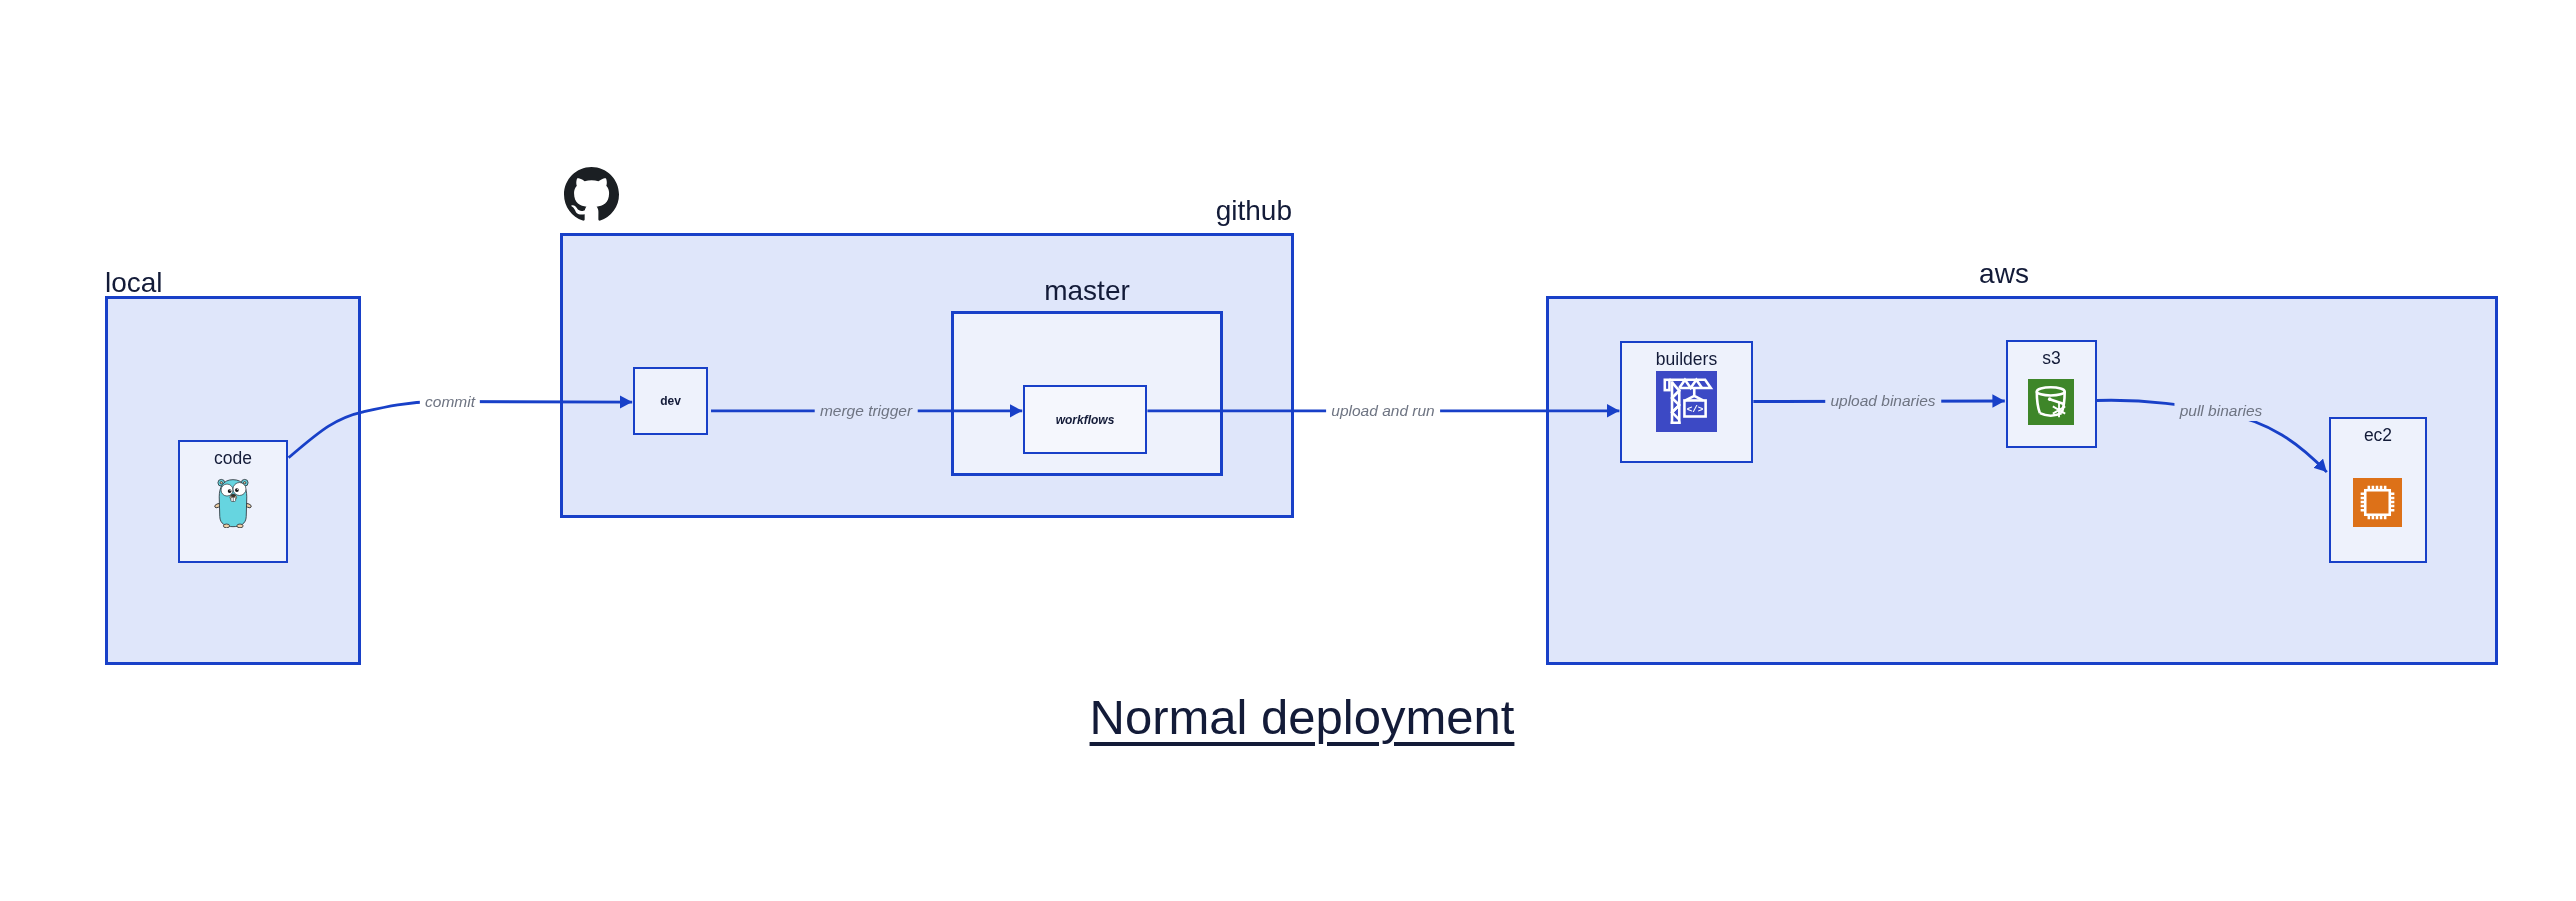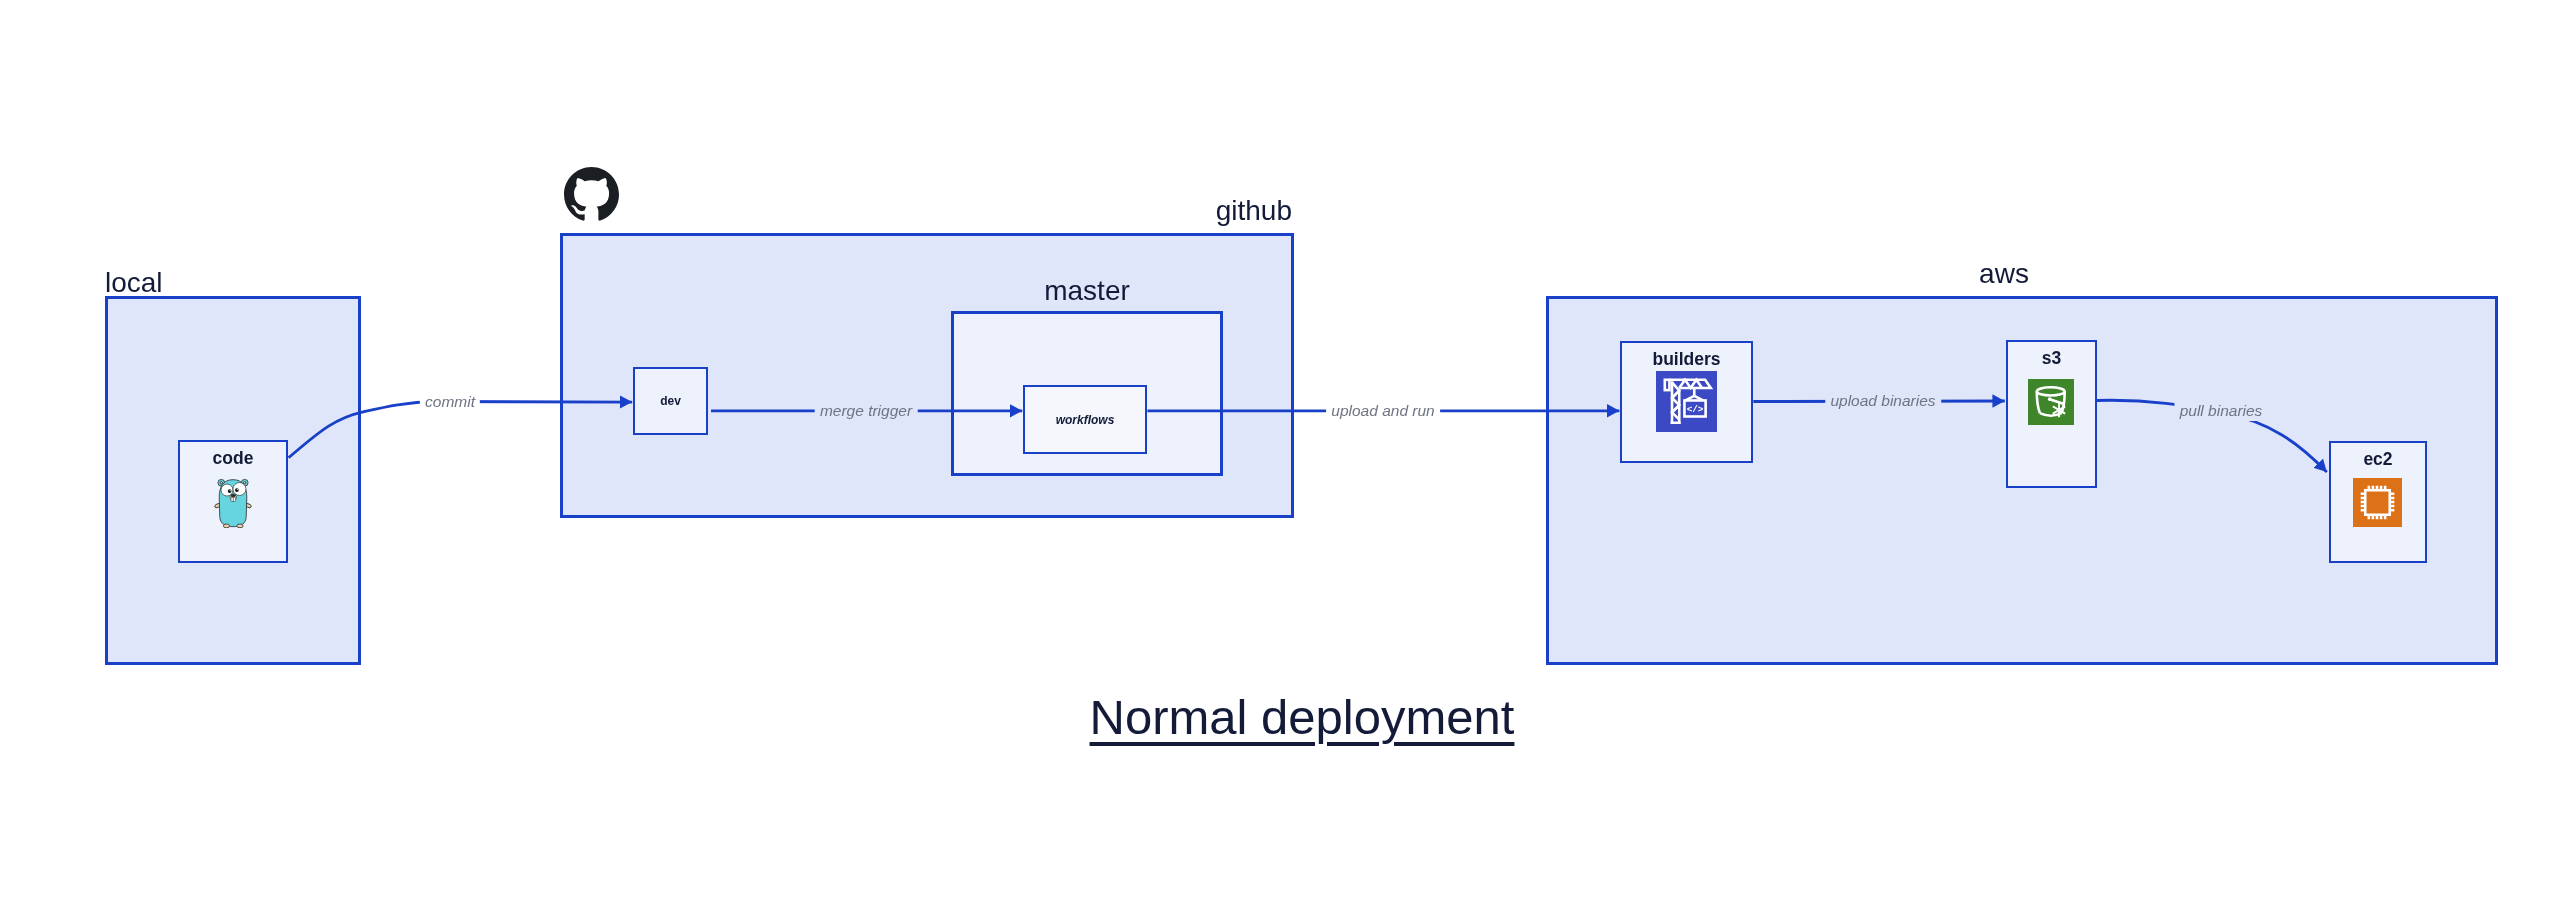--- a/index.html
+++ b/index.html
@@ -5,21 +5,21 @@
   html,body{margin:0;padding:0;background:#ffffff;}
   #canvas{position:relative;width:2604px;height:902px;background:#ffffff;overflow:hidden;
           font-family:"Liberation Sans", sans-serif;}
 
   .container{position:absolute;box-sizing:border-box;
              background:var(--container_fill);border:3.1px solid var(--accent);}
   .node{position:absolute;box-sizing:border-box;
         background:var(--node_fill);border:2.6px solid var(--accent);}
   .node.inner{background:var(--inner_fill);font-style:italic;}
   .node-label-top{position:absolute;top:6.2px;left:0;width:100%;text-align:center;
-                  font-weight:bold;font-size:17.5px;color:var(--label_dark);}
+                  font-weight:normal;font-size:17.5px;color:var(--label_dark);}
   .node-label-center{position:absolute;inset:0;display:flex;align-items:center;justify-content:center;
                      font-weight:bold;font-size:12px;color:var(--label_dark);}
   .container-label{position:absolute;font-size:28px;color:var(--label_dark);line-height:28px;}
   .edge-label{position:absolute;transform:translate(-50%,-50%);white-space:nowrap;
               font-style:italic;font-size:15.5px;color:var(--edge_label_color);
               padding:1px 5.2px;z-index:4;}
   .edge-label.on-white{background:#ffffff;}
   .edge-label.on-lav{background:var(--container_fill);}
   #edges{position:absolute;left:0;top:0;z-index:2;}
   #edges path{stroke:var(--accent);stroke-width:5.5px;fill:none;}
@@ -78,25 +78,25 @@
   </div>
 
   <div class="node inner z3" style="left:1023px;top:385px;width:124px;height:69px">
     <div class="node-label-center">workflows</div>
   </div>
 
   <div class="node z3" style="left:1620px;top:341px;width:133px;height:122px">
     <div class="node-label-top">builders</div>
   </div>
 
-  <div class="node z3" style="left:2006px;top:340px;width:91px;height:148px">
+  <div class="node z3" style="left:2006px;top:340px;width:91px;height:108px">
     <div class="node-label-top">s3</div>
   </div>
 
-  <div class="node z3" style="left:2329px;top:441px;width:98px;height:122px">
+  <div class="node z3" style="left:2329px;top:417px;width:98px;height:146px">
     <div class="node-label-top">ec2</div>
   </div>
 
   <svg class="icon-tile" style="left:213px;top:476px" width="40" height="52" viewBox="0 0 77 100">
     <g stroke="#2b3036" stroke-width="1.6">
       <circle cx="16" cy="13" r="6.5" style="fill:var(--gopher_teal)"></circle>
       <circle cx="61" cy="13" r="6.5" style="fill:var(--gopher_teal)"></circle>
       <circle cx="16" cy="13" r="2.3" style="fill:var(--gopher_accent)"></circle>
       <circle cx="61" cy="13" r="2.3" style="fill:var(--gopher_accent)"></circle>
       <ellipse cx="9" cy="57" rx="6" ry="3.4" style="fill:var(--gopher_accent)" transform="rotate(-24 9 57)"></ellipse>

